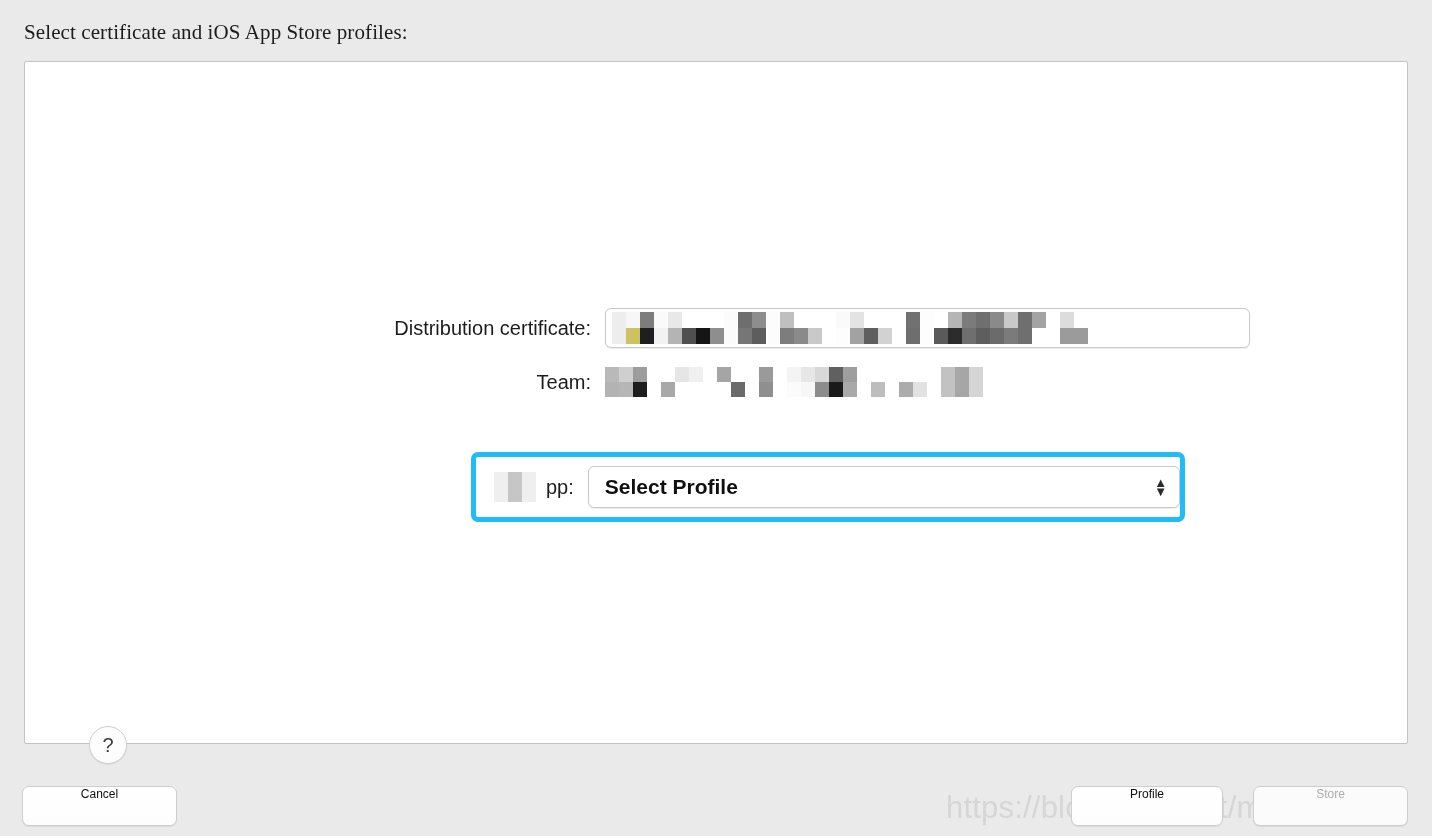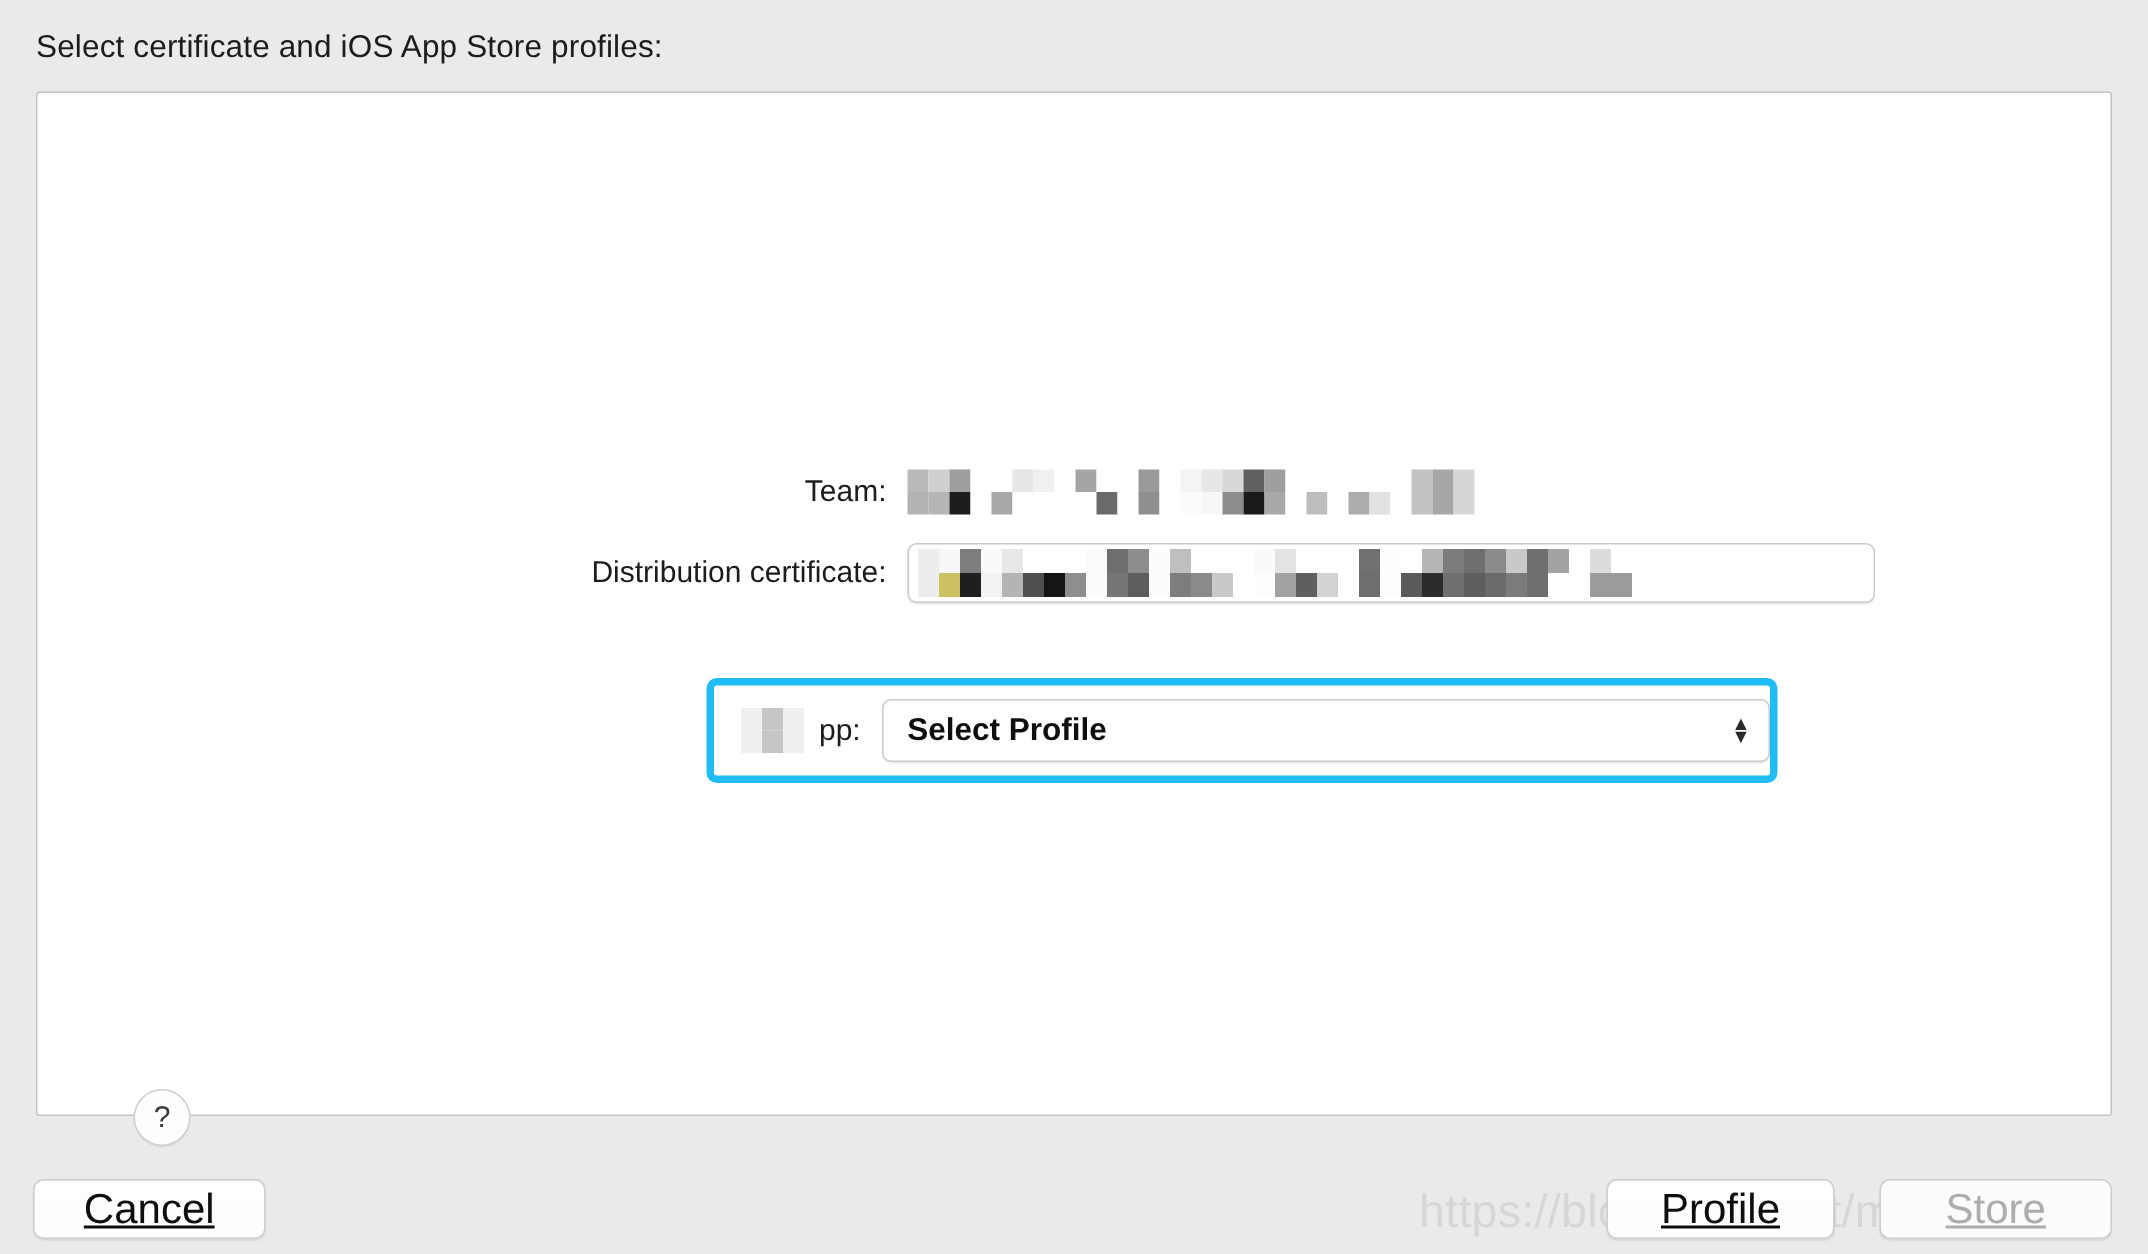--- a/index.html
+++ b/index.html
@@ -18,20 +18,21 @@
 
   
   .sheet-title {
     position: absolute;
     left: 24px;
     top: 20px;
     font-size: 21px;
     color: #1c1c1c;
     letter-spacing: 0.1px;
     white-space: nowrap;
+    font-family: Liberation Serif, serif;
   }
 
   
   .panel {
     position: absolute;
     left: 24px;
     top: 61px;
     width: 1384px;
     height: 683px;
     background: #ffffff;
@@ -181,27 +182,26 @@
   }
 
   
   .btn {
     height: 40px;
     border: 1px solid #cdcdcd;
     border-radius: 7px;
     background: linear-gradient(#ffffff, #fdfdfd);
     box-shadow: 0 1px 1px rgba(0,0,0,0.07);
     display: flex;
-    align-items: center;
+    align-items: flex-start;
     justify-content: center;
-    font-size: 28px;
+    font-size: 12px;
     color: #0e0e0e;
     box-sizing: border-box;
     position: absolute;
-    text-decoration: underline;
   }
   .btn-cancel { left: 22px;   top: 786px; width: 155px; }
   .btn-prev   { left: 1071px; top: 786px; width: 152px; }
   .btn-next   { left: 1253px; top: 786px; width: 155px; color: #adadad; background: #fbfbfb; }
 
   
   .watermark {
     position: absolute;
     left: 946px;
     top: 786px;
@@ -217,138 +217,20 @@
   }
 </style>
 </head>
 <body>
 
 <div class="sheet-title">Select certificate and iOS App Store profiles:</div>
 
 <div class="panel">
 
   <div class="form-area">
-
-    <div class="form-row">
-      <div class="row-label">
-        <span>Team:</span>
-      </div>
-      <div class="row-field">
-        <div class="mosaic">
-            <div class="mcol">
-              <span style="background: rgb(185, 185, 185);"></span>
-              <span style="background: rgb(179, 179, 179);"></span>
-            </div>
-            <div class="mcol">
-              <span style="background: rgb(207, 207, 207);"></span>
-              <span style="background: rgb(182, 182, 182);"></span>
-            </div>
-            <div class="mcol">
-              <span style="background: rgb(157, 157, 157);"></span>
-              <span style="background: rgb(29, 29, 29);"></span>
-            </div>
-            <div class="mcol">
-              <span style="background: rgb(255, 255, 255);"></span>
-              <span style="background: rgb(255, 255, 255);"></span>
-            </div>
-            <div class="mcol">
-              <span style="background: rgb(255, 255, 255);"></span>
-              <span style="background: rgb(168, 168, 168);"></span>
-            </div>
-            <div class="mcol">
-              <span style="background: rgb(230, 230, 230);"></span>
-              <span style="background: rgb(255, 255, 255);"></span>
-            </div>
-            <div class="mcol">
-              <span style="background: rgb(240, 240, 240);"></span>
-              <span style="background: rgb(255, 255, 255);"></span>
-            </div>
-            <div class="mcol">
-              <span style="background: rgb(255, 255, 255);"></span>
-              <span style="background: rgb(255, 255, 255);"></span>
-            </div>
-            <div class="mcol">
-              <span style="background: rgb(165, 165, 165);"></span>
-              <span style="background: rgb(255, 255, 255);"></span>
-            </div>
-            <div class="mcol">
-              <span style="background: rgb(255, 255, 255);"></span>
-              <span style="background: rgb(106, 106, 106);"></span>
-            </div>
-            <div class="mcol">
-              <span style="background: rgb(255, 255, 255);"></span>
-              <span style="background: rgb(255, 255, 255);"></span>
-            </div>
-            <div class="mcol">
-              <span style="background: rgb(154, 154, 154);"></span>
-              <span style="background: rgb(143, 143, 143);"></span>
-            </div>
-            <div class="mcol">
-              <span style="background: rgb(255, 255, 255);"></span>
-              <span style="background: rgb(255, 255, 255);"></span>
-            </div>
-            <div class="mcol">
-              <span style="background: rgb(244, 244, 244);"></span>
-              <span style="background: rgb(251, 251, 251);"></span>
-            </div>
-            <div class="mcol">
-              <span style="background: rgb(231, 231, 231);"></span>
-              <span style="background: rgb(247, 247, 247);"></span>
-            </div>
-            <div class="mcol">
-              <span style="background: rgb(216, 216, 216);"></span>
-              <span style="background: rgb(140, 140, 140);"></span>
-            </div>
-            <div class="mcol">
-              <span style="background: rgb(96, 96, 96);"></span>
-              <span style="background: rgb(26, 26, 26);"></span>
-            </div>
-            <div class="mcol">
-              <span style="background: rgb(158, 158, 158);"></span>
-              <span style="background: rgb(169, 169, 169);"></span>
-            </div>
-            <div class="mcol">
-              <span style="background: rgb(255, 255, 255);"></span>
-              <span style="background: rgb(255, 255, 255);"></span>
-            </div>
-            <div class="mcol">
-              <span style="background: rgb(255, 255, 255);"></span>
-              <span style="background: rgb(189, 189, 189);"></span>
-            </div>
-            <div class="mcol">
-              <span style="background: rgb(255, 255, 255);"></span>
-              <span style="background: rgb(255, 255, 255);"></span>
-            </div>
-            <div class="mcol">
-              <span style="background: rgb(255, 255, 255);"></span>
-              <span style="background: rgb(172, 172, 172);"></span>
-            </div>
-            <div class="mcol">
-              <span style="background: rgb(255, 255, 255);"></span>
-              <span style="background: rgb(226, 226, 226);"></span>
-            </div>
-            <div class="mcol">
-              <span style="background: rgb(255, 255, 255);"></span>
-              <span style="background: rgb(255, 255, 255);"></span>
-            </div>
-            <div class="mcol">
-              <span style="background: rgb(194, 194, 194);"></span>
-              <span style="background: rgb(194, 194, 194);"></span>
-            </div>
-            <div class="mcol">
-              <span style="background: rgb(166, 166, 166);"></span>
-              <span style="background: rgb(166, 166, 166);"></span>
-            </div>
-            <div class="mcol">
-              <span style="background: rgb(213, 213, 213);"></span>
-              <span style="background: rgb(213, 213, 213);"></span>
-            </div>
-          </div>
-      </div>
-    </div>
 
     <div class="form-row">
       <div class="row-label">
         <span>Distribution certificate:</span>
       </div>
       <div class="row-field">
         <div class="popup cert-popup">
           <div class="mosaic">
               <div class="mcol">
                 <span style="background: rgb(237, 237, 237);"></span>
@@ -485,20 +367,138 @@
               <div class="mcol">
                 <span style="background: rgb(255, 255, 255);"></span>
                 <span style="background: rgb(155, 155, 155);"></span>
               </div>
               <div class="mcol">
                 <span style="background: rgb(255, 255, 255);"></span>
                 <span style="background: rgb(255, 255, 255);"></span>
               </div>
             </div>
         </div>
+      </div>
+    </div>
+
+    <div class="form-row">
+      <div class="row-label">
+        <span>Team:</span>
+      </div>
+      <div class="row-field">
+        <div class="mosaic">
+            <div class="mcol">
+              <span style="background: rgb(185, 185, 185);"></span>
+              <span style="background: rgb(179, 179, 179);"></span>
+            </div>
+            <div class="mcol">
+              <span style="background: rgb(207, 207, 207);"></span>
+              <span style="background: rgb(182, 182, 182);"></span>
+            </div>
+            <div class="mcol">
+              <span style="background: rgb(157, 157, 157);"></span>
+              <span style="background: rgb(29, 29, 29);"></span>
+            </div>
+            <div class="mcol">
+              <span style="background: rgb(255, 255, 255);"></span>
+              <span style="background: rgb(255, 255, 255);"></span>
+            </div>
+            <div class="mcol">
+              <span style="background: rgb(255, 255, 255);"></span>
+              <span style="background: rgb(168, 168, 168);"></span>
+            </div>
+            <div class="mcol">
+              <span style="background: rgb(230, 230, 230);"></span>
+              <span style="background: rgb(255, 255, 255);"></span>
+            </div>
+            <div class="mcol">
+              <span style="background: rgb(240, 240, 240);"></span>
+              <span style="background: rgb(255, 255, 255);"></span>
+            </div>
+            <div class="mcol">
+              <span style="background: rgb(255, 255, 255);"></span>
+              <span style="background: rgb(255, 255, 255);"></span>
+            </div>
+            <div class="mcol">
+              <span style="background: rgb(165, 165, 165);"></span>
+              <span style="background: rgb(255, 255, 255);"></span>
+            </div>
+            <div class="mcol">
+              <span style="background: rgb(255, 255, 255);"></span>
+              <span style="background: rgb(106, 106, 106);"></span>
+            </div>
+            <div class="mcol">
+              <span style="background: rgb(255, 255, 255);"></span>
+              <span style="background: rgb(255, 255, 255);"></span>
+            </div>
+            <div class="mcol">
+              <span style="background: rgb(154, 154, 154);"></span>
+              <span style="background: rgb(143, 143, 143);"></span>
+            </div>
+            <div class="mcol">
+              <span style="background: rgb(255, 255, 255);"></span>
+              <span style="background: rgb(255, 255, 255);"></span>
+            </div>
+            <div class="mcol">
+              <span style="background: rgb(244, 244, 244);"></span>
+              <span style="background: rgb(251, 251, 251);"></span>
+            </div>
+            <div class="mcol">
+              <span style="background: rgb(231, 231, 231);"></span>
+              <span style="background: rgb(247, 247, 247);"></span>
+            </div>
+            <div class="mcol">
+              <span style="background: rgb(216, 216, 216);"></span>
+              <span style="background: rgb(140, 140, 140);"></span>
+            </div>
+            <div class="mcol">
+              <span style="background: rgb(96, 96, 96);"></span>
+              <span style="background: rgb(26, 26, 26);"></span>
+            </div>
+            <div class="mcol">
+              <span style="background: rgb(158, 158, 158);"></span>
+              <span style="background: rgb(169, 169, 169);"></span>
+            </div>
+            <div class="mcol">
+              <span style="background: rgb(255, 255, 255);"></span>
+              <span style="background: rgb(255, 255, 255);"></span>
+            </div>
+            <div class="mcol">
+              <span style="background: rgb(255, 255, 255);"></span>
+              <span style="background: rgb(189, 189, 189);"></span>
+            </div>
+            <div class="mcol">
+              <span style="background: rgb(255, 255, 255);"></span>
+              <span style="background: rgb(255, 255, 255);"></span>
+            </div>
+            <div class="mcol">
+              <span style="background: rgb(255, 255, 255);"></span>
+              <span style="background: rgb(172, 172, 172);"></span>
+            </div>
+            <div class="mcol">
+              <span style="background: rgb(255, 255, 255);"></span>
+              <span style="background: rgb(226, 226, 226);"></span>
+            </div>
+            <div class="mcol">
+              <span style="background: rgb(255, 255, 255);"></span>
+              <span style="background: rgb(255, 255, 255);"></span>
+            </div>
+            <div class="mcol">
+              <span style="background: rgb(194, 194, 194);"></span>
+              <span style="background: rgb(194, 194, 194);"></span>
+            </div>
+            <div class="mcol">
+              <span style="background: rgb(166, 166, 166);"></span>
+              <span style="background: rgb(166, 166, 166);"></span>
+            </div>
+            <div class="mcol">
+              <span style="background: rgb(213, 213, 213);"></span>
+              <span style="background: rgb(213, 213, 213);"></span>
+            </div>
+          </div>
       </div>
     </div>
 
   </div>
 
   <div class="help-btn">
     <span>?</span>
   </div>
 </div>
 

